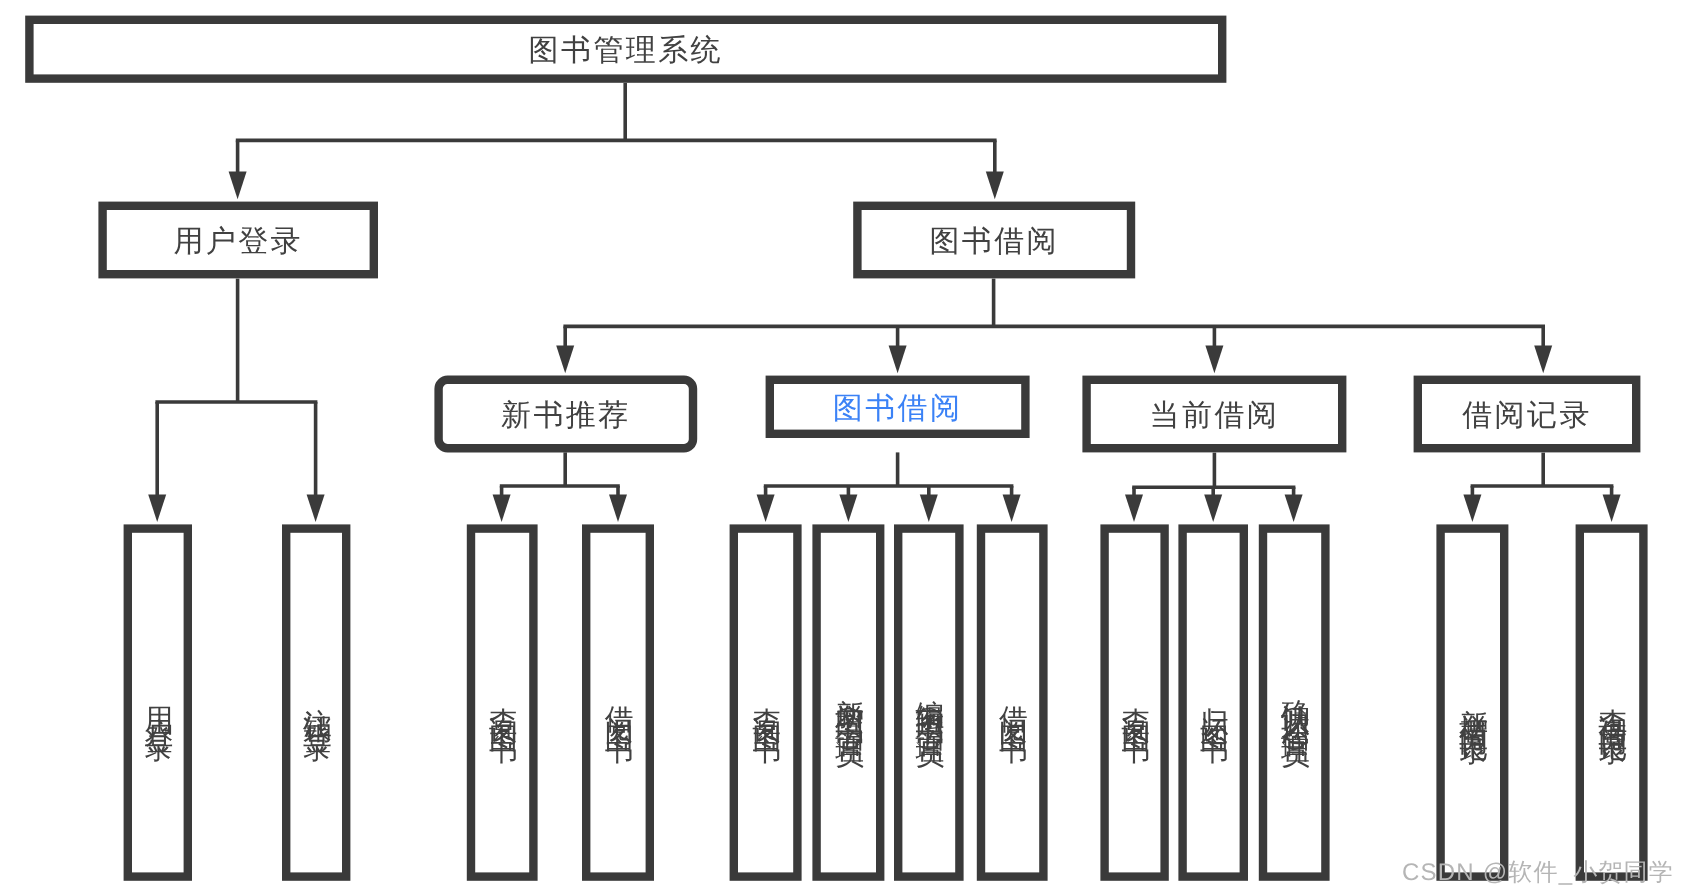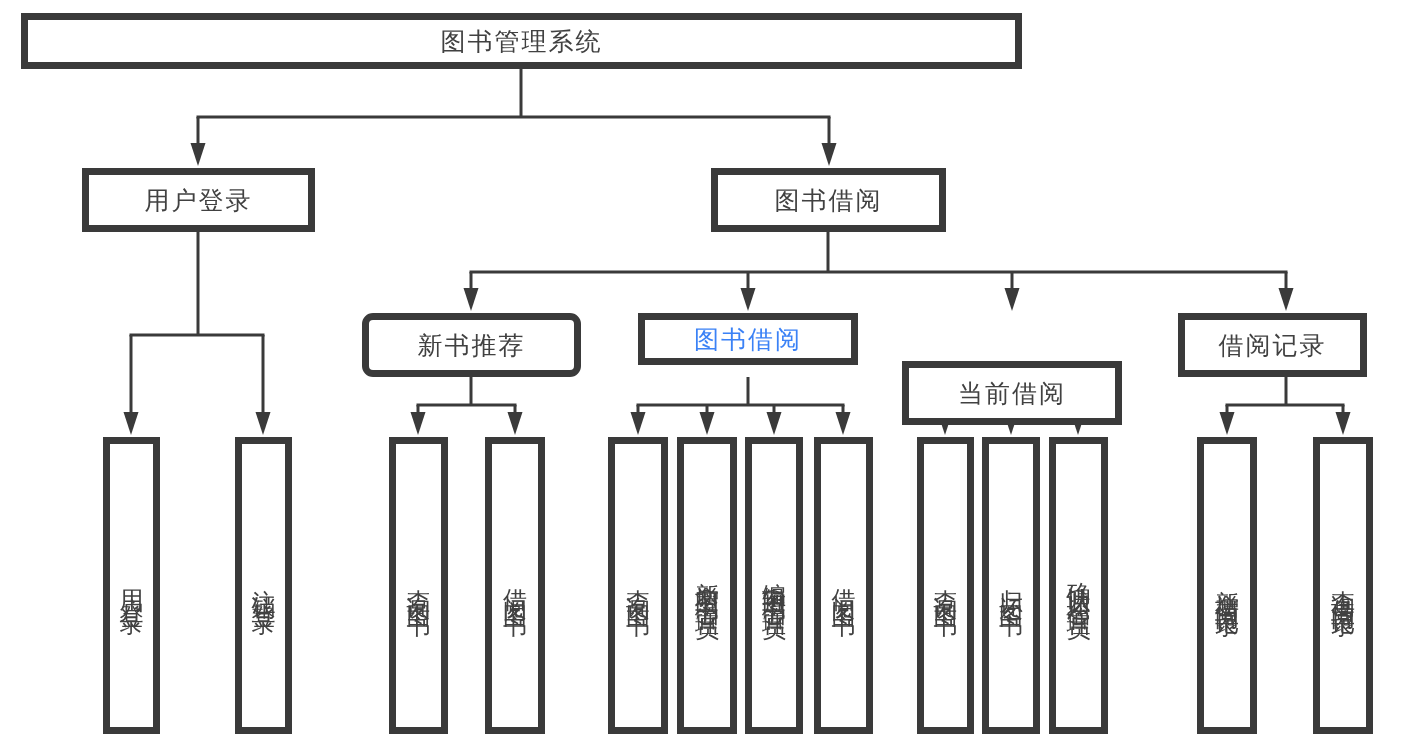--- a/index.html
+++ b/index.html
@@ -138,21 +138,21 @@
       </div>
       <div class="node node-h" style="left: 711px; top: 168px; width: 235px; height: 64px; border-color: rgb(58, 58, 58); color: rgb(65, 65, 65);">
         <span class="node-label">图书借阅</span>
       </div>
       <div class="node node-h" style="left: 362px; top: 313px; width: 219px; height: 64px; border-color: rgb(58, 58, 58); color: rgb(65, 65, 65); border-radius: 11px;">
         <span class="node-label">新书推荐</span>
       </div>
       <div class="node node-h" style="left: 638px; top: 313px; width: 220px; height: 52px; border-color: rgb(58, 58, 58); color: #3b82f6;">
         <span class="node-label">图书借阅</span>
       </div>
-      <div class="node node-h" style="left: 902px; top: 313px; width: 220px; height: 64px; border-color: rgb(58, 58, 58); color: rgb(65, 65, 65); margin-top: 48px;">
+      <div class="node node-h" style="left: 902px; top: 313px; width: 220px; height: 64px; border-color: rgb(58, 58, 58); color: rgb(65, 65, 65);">
         <span class="node-label">当前借阅</span>
       </div>
       <div class="node node-h" style="left: 1178px; top: 313px; width: 189px; height: 64px; border-color: rgb(58, 58, 58); color: rgb(65, 65, 65);">
         <span class="node-label">借阅记录</span>
       </div>
       <div class="node node-v" style="left: 103px; top: 437px; width: 57px; height: 297px; border-color: rgb(58, 58, 58); color: rgb(65, 65, 65);">
         <span class="node-label" style="letter-spacing: 8px;">用户登录</span>
       </div>
       <div class="node node-v" style="left: 235px; top: 437px; width: 57px; height: 297px; border-color: rgb(58, 58, 58); color: rgb(65, 65, 65);">
         <span class="node-label" style="letter-spacing: 8px;">注销登录</span>
@@ -184,13 +184,14 @@
       <div class="node node-v" style="left: 1049px; top: 437px; width: 59px; height: 297px; border-color: rgb(58, 58, 58); color: rgb(65, 65, 65);">
         <span class="node-label" style="letter-spacing: 5px;">确认归还（管理员）</span>
       </div>
       <div class="node node-v" style="left: 1197px; top: 437px; width: 60px; height: 297px; border-color: rgb(58, 58, 58); color: rgb(65, 65, 65);">
         <span class="node-label" style="letter-spacing: 5px;">新增借阅记录</span>
       </div>
       <div class="node node-v" style="left: 1313px; top: 437px; width: 60px; height: 297px; border-color: rgb(58, 58, 58); color: rgb(65, 65, 65);">
         <span class="node-label" style="letter-spacing: 5px;">查询借阅记录</span>
       </div>
     </div>
+  <div id="watermark" style="color: rgb(181, 181, 181);">CSDN @软件_小贺同学</div>
 </div>
 
 </body></html>

